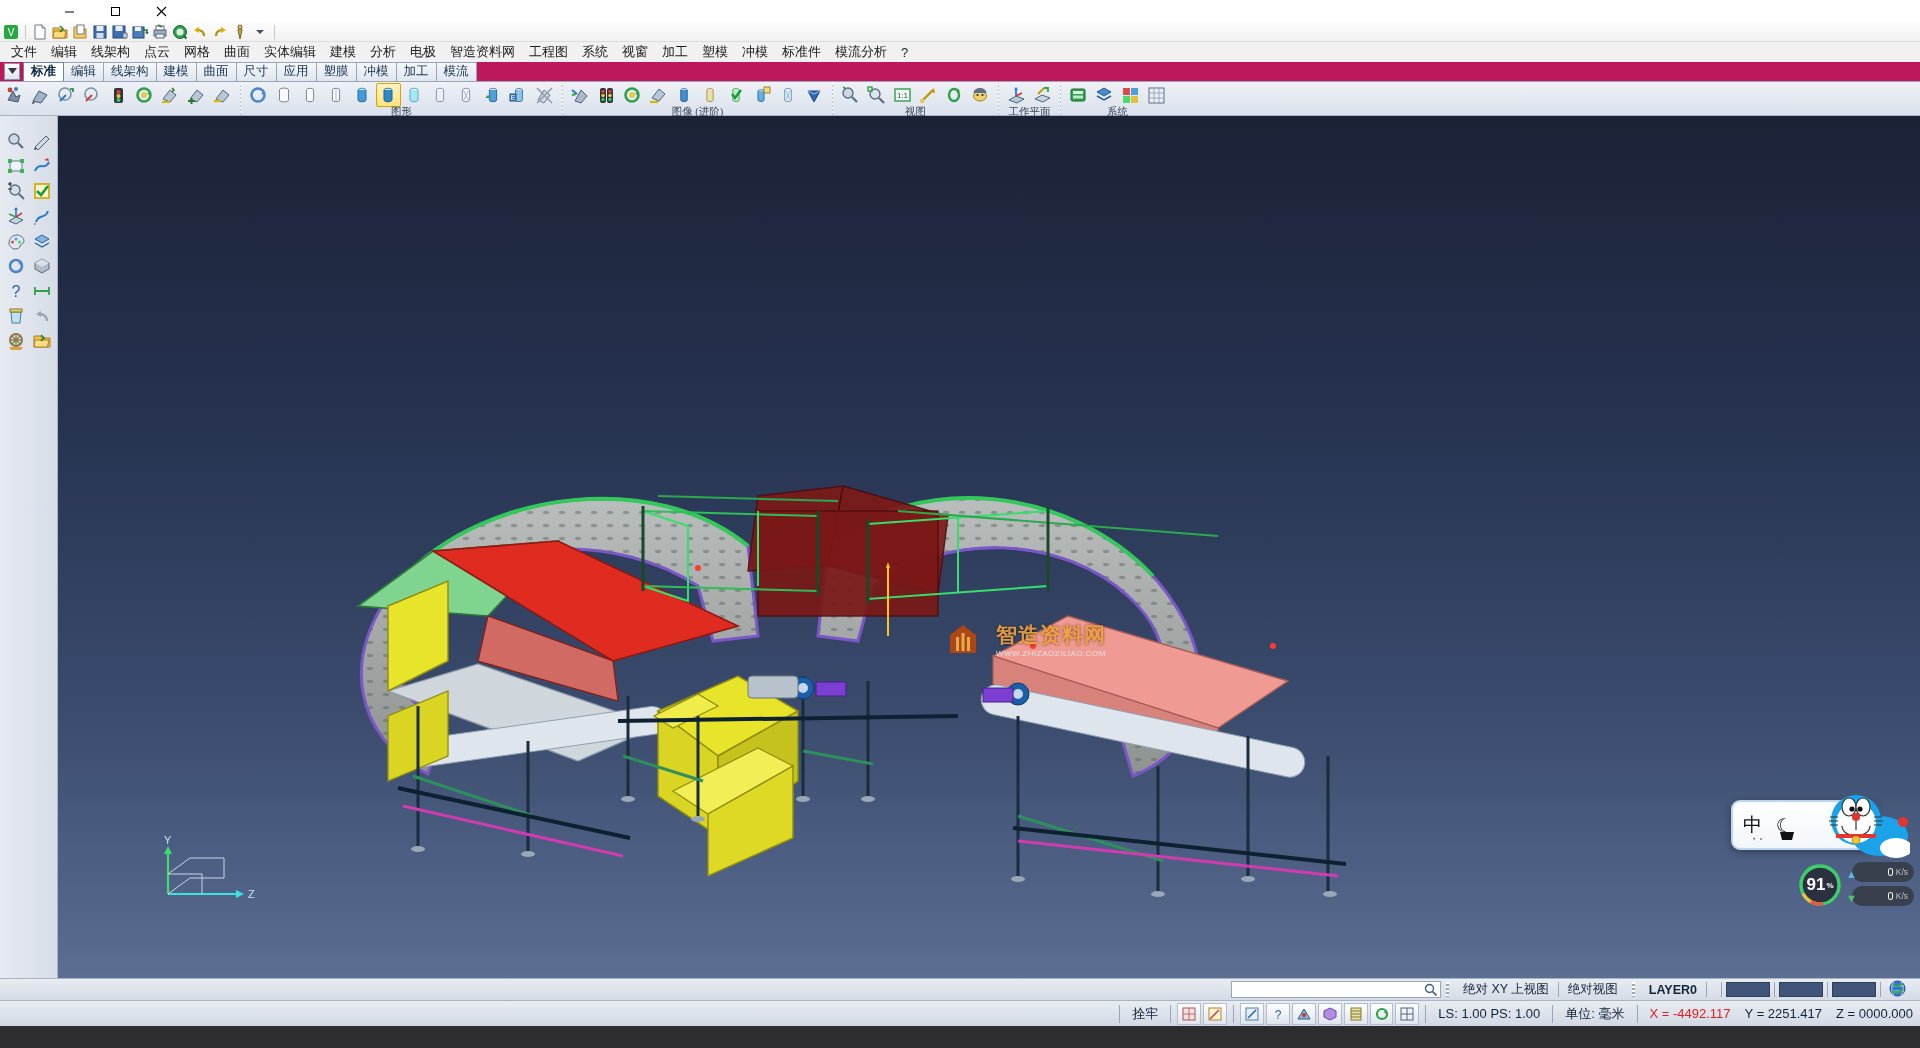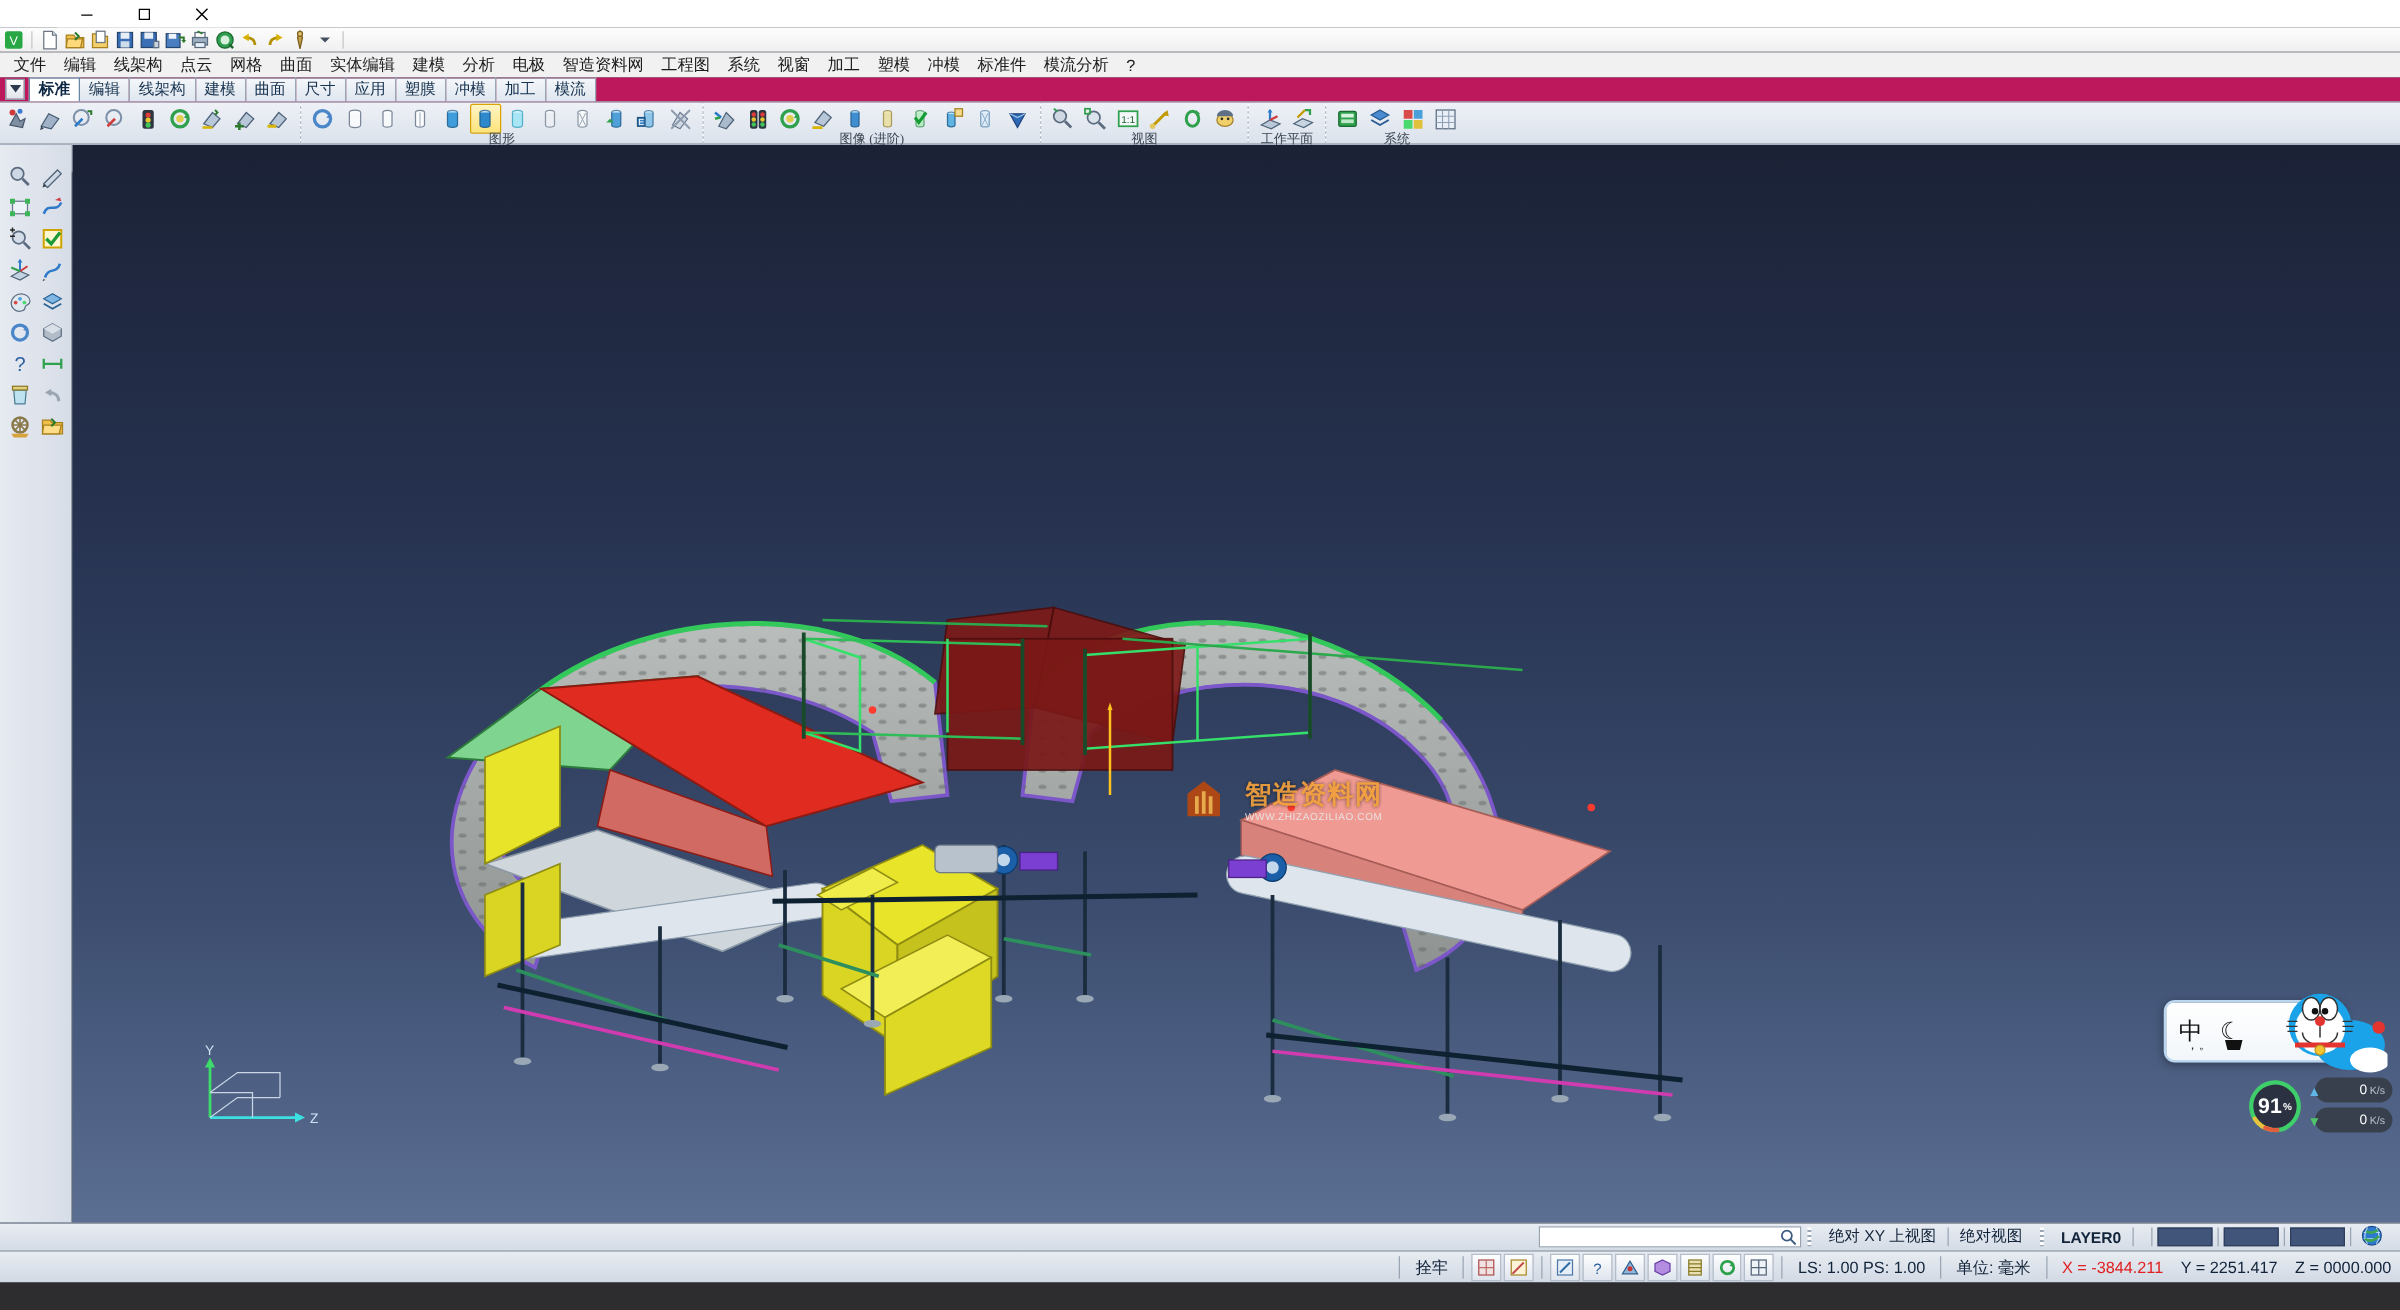--- a/index.html
+++ b/index.html
@@ -1180,21 +1180,21 @@
       <svg width="16" height="16">
           <rect x="2" y="2" width="12" height="12" fill="#eef3f8" stroke="#55657a"></rect>
           <path d="M8 2v12M2 8h12" stroke="#55657a"></path>
         </svg>
     </span>
     <span class="bb-vsep"></span>
     <span class="bbitem">LS: 1.00 PS: 1.00</span>
     <span class="bb-vsep"></span>
     <span class="bbitem">单位: 毫米</span>
     <span class="bb-vsep"></span>
-    <span class="bbitem coordx">X = -3844.211</span>
+    <span class="bbitem coordx">X = -4492.117</span>
     <span class="bbitem">Y = 2251.417</span>
     <span class="bbitem">Z = 0000.000</span>
   </div>
 
   <div class="taskbar"></div>
 
   <div class="imepanel">
     <span class="gly">中</span>
     <span class="gly">☾</span>
     <span style="position:absolute;left:16px;bottom:5px;font-size:10px;color:#222">，。</span>

